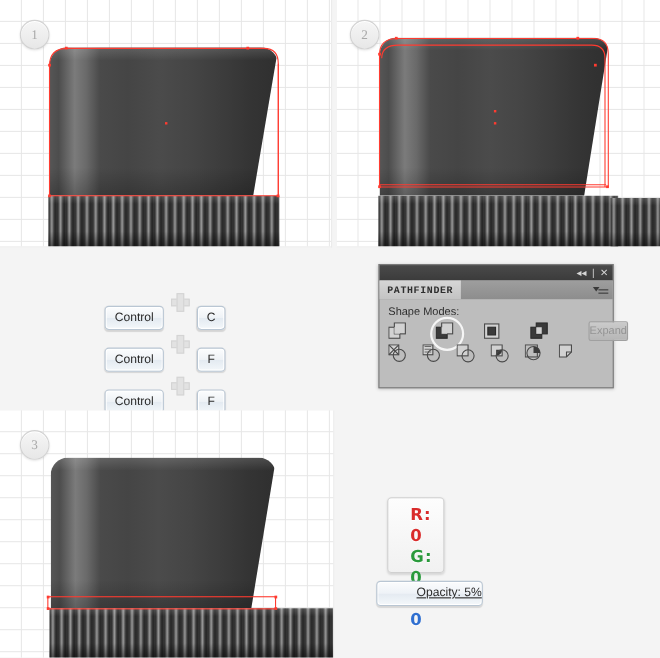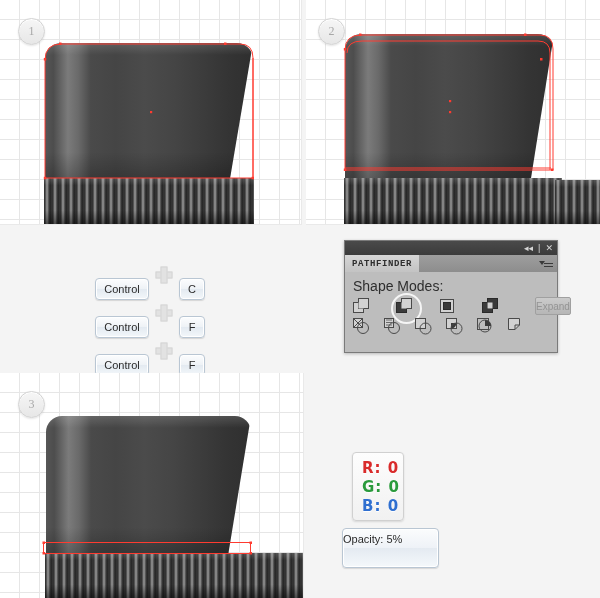--- a/index.html
+++ b/index.html
@@ -135,21 +135,21 @@
   .pf-menu i{position:absolute;right:0;height:1px;background:#3a3a3a;}
   .pf-menu i:nth-child(1){top:1px;width:9px;}
   .pf-menu i:nth-child(2){top:4px;width:9px;}
   .pf-menu i:nth-child(3){top:7px;width:9px;}
   .pf-menu b{
     position:absolute;left:-1px;top:2px;width:0;height:0;
     border-left:3px solid transparent;border-right:3px solid transparent;
     border-top:4px solid #3a3a3a;
   }
   .pf-body{padding:5px 8px 0 8px;}
-  .pf-label{font-size:14px;color:#2e2e2e;margin:1px 0 3px 0;}
+  .pf-label{font-size:10px;color:#2e2e2e;margin:1px 0 3px 0;}
   .pf-row{display:flex;align-items:center;gap:26px;justify-content:space-between;}
   .pf-btn{
     width:17px;height:17px;position:relative;cursor:pointer;
   }
   .pf-btn .glow{
     position:absolute;left:-5px;top:-5px;width:27px;height:27px;border-radius:50%;
     border:2px solid rgba(255,255,255,.85);
   }
   .pf-expand{
     margin-left:10px;
@@ -161,35 +161,36 @@
   }
   .pf-row2{display:flex;align-items:center;gap:14px;margin-top:3px;}
 
   
   #rgbbox{
     position:absolute;left:352px;top:452px;width:52px;height:69px;
     background:linear-gradient(to bottom,#fdfdfd,#f1f1f1);
     border:1px solid #d0d0d0;border-radius:4px;
     box-shadow:0 1px 2px rgba(0,0,0,.12);
     box-sizing:border-box;
-    padding:6px 0 0 9px;
+    padding:6px 0 0 20px;
   }
   #rgbbox div{
     font-size:15px;font-weight:bold;line-height:19px;
     font-family:"DejaVu Sans", sans-serif;
     text-shadow:0 1px 0 rgba(255,255,255,.9);
     letter-spacing:1px;
   }
   #opacity{
-    position:absolute;left:342px;top:528px;width:97px;height:40px;
+    position:absolute;left:342px;top:528px;width:97px;height:23px;
     background:linear-gradient(to bottom,#fbfcfd 0%,#eef2f7 50%,#e4eaf1 51%,#f4f8fb 100%);
     border:1px solid #b9c6d3;border-radius:4px;
     box-shadow:0 1px 1px rgba(0,0,0,.12), inset 0 0 0 1px #ffffff;
-    color:#2b2b2b;font-size:11px;text-align:left;line-height:21px;
+    color:#2b2b2b;font-size:11px;text-align:right;line-height:21px;
     box-sizing:border-box;
+    text-decoration:underline;
   }
 </style>
 </head>
 <body>
 
 <div class="stage">
 
   <div class="panel" id="panel1">
     <div class="badge" style="left:18px;top:18px;">1</div>
 

